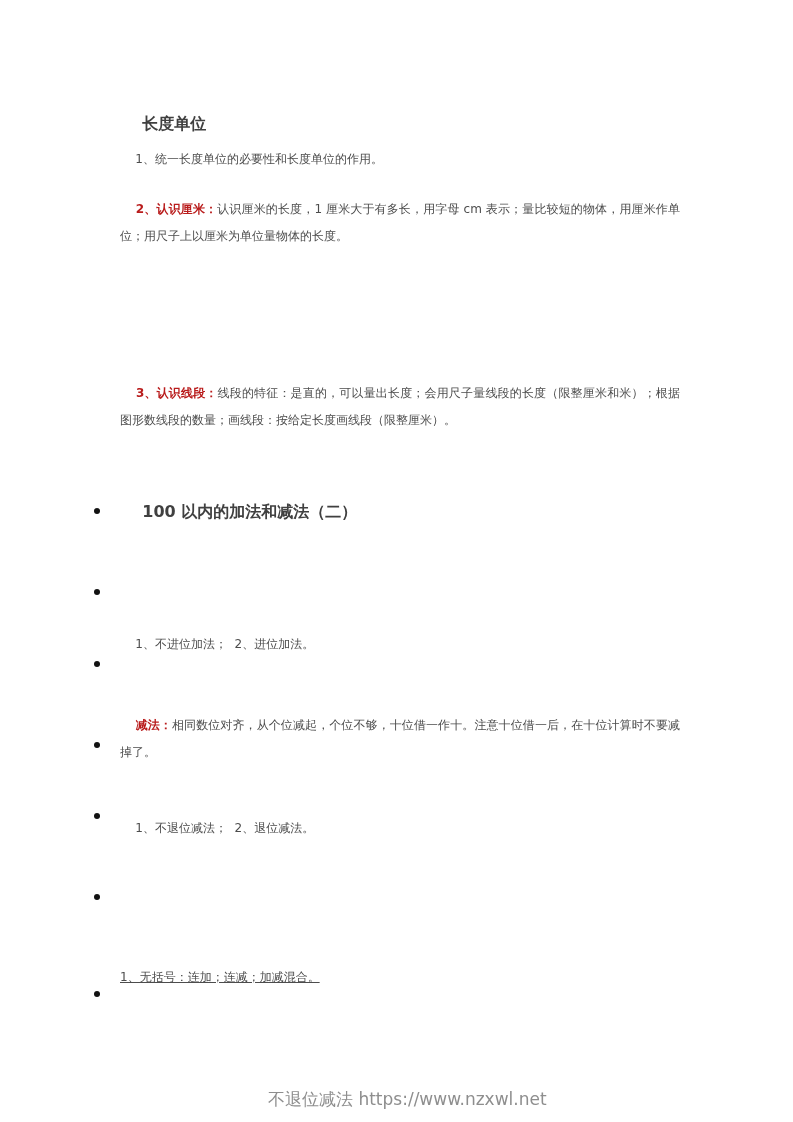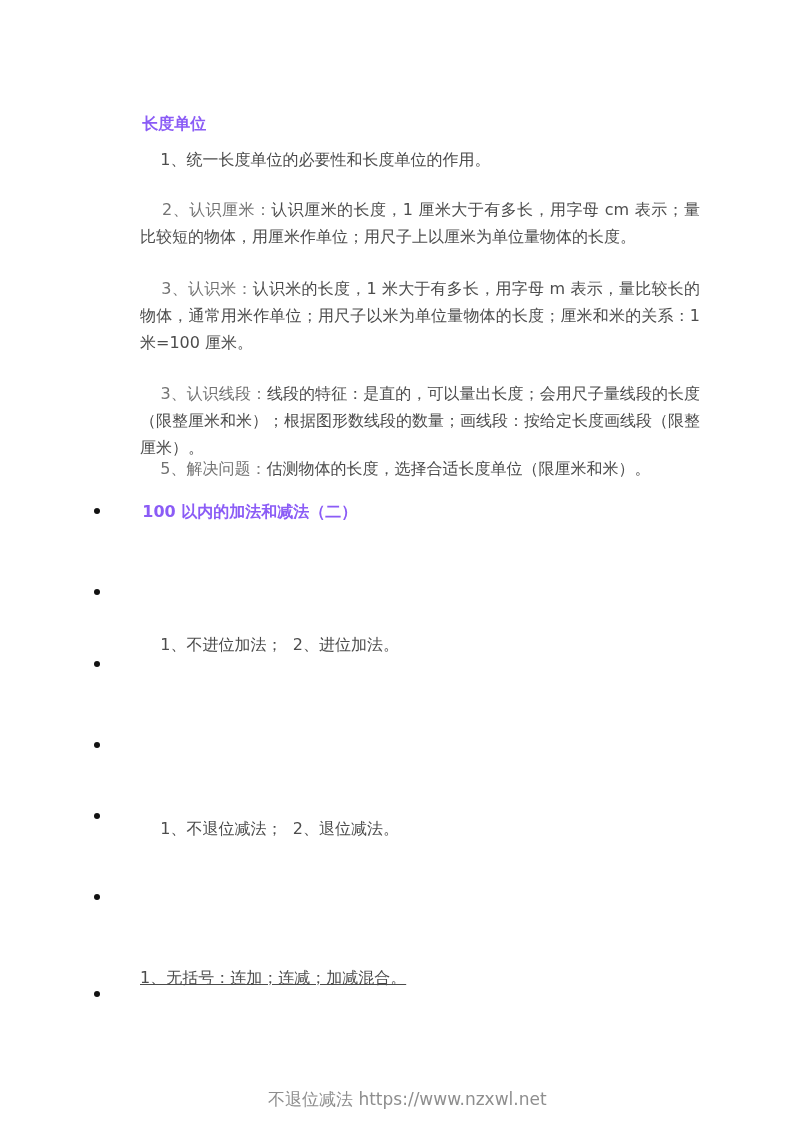--- a/index.html
+++ b/index.html
@@ -12,40 +12,39 @@
     width: 793px;
     height: 1122px;
     background: #ffffff;
     overflow: hidden;
     font-family: "DejaVu Sans", "Liberation Sans", sans-serif;
   }
   .blk {
     position: absolute;
     left: 120px;
     width: 560px;
-    font-size: 16px;
+    font-size: 12px;
     line-height: 27px;
     text-align: justify;
     color: #4c4c4c;
     white-space: pre-wrap;
-    margin-left: 20px;
   }
   .heading {
     position: absolute;
     left: 120px;
     width: 560px;
     font-size: 16px;
     line-height: 21px;
     font-weight: 700;
-    color: #8b5cf6;
+    color: #404040;
     white-space: pre-wrap;
   }
   .lead {
-    font-weight: 400;
-    color: #737373;
+    font-weight: 700;
+    color: #b91c1c;
   }
   .bullet {
     position: absolute;
     left: 94px;
     width: 6px;
     height: 6px;
     background: #121212;
     border-radius: 50%;
   }
   .footer {
@@ -71,47 +70,44 @@
   </div>
 
   <div class="blk" style="top:119px">
     <span>1、统一长度单位的必要性和长度单位的作用。</span>
   </div>
 
   <div class="blk" style="top:169px">
     <span class="lead">2、认识厘米：</span><span>认识厘米的长度，1 厘米大于有多长，用字母 cm 表示；量比较短的物体，用厘米作单位；用尺子上以厘米为单位量物体的长度。</span>
   </div>
 
-  <div class="blk" style="top:248px">
-    <span class="lead">3、认识米：</span><span>认识米的长度，1 米大于有多长，用字母 m 表示，量比较长的物体，通常用米作单位；用尺子以米为单位量物体的长度；厘米和米的关系：1 米=100 厘米。</span>
-  </div>
 
   <div class="blk" style="top:353px">
     <span class="lead">3、认识线段：</span><span>线段的特征：是直的，可以量出长度；会用尺子量线段的长度（限整厘米和米）；根据图形数线段的数量；画线段：按给定长度画线段（限整厘米）。</span>
   </div>
 
-  <div class="blk" style="top:428px">
-    <span class="lead">5、解决问题：</span><span>估测物体的长度，选择合适长度单位（限厘米和米）。</span>
-  </div>
 
   <div class="heading" style="top:480px">
     <span>100 以内的加法和减法（二）</span>
   </div>
 
   <div class="bullet" style="top:508px"></div>
 
 
   <div class="bullet" style="top:589px"></div>
 
   <div class="blk" style="top:604px">
     <span>1、不进位加法；  2、进位加法。</span>
   </div>
 
   <div class="bullet" style="top:661px"></div>
 
+  <div class="blk" style="top:685px">
+    <span class="lead">减法：</span><span>相同数位对齐，从个位减起，个位不够，十位借一作十。注意十位借一后，在十位计算时不要减掉了。</span>
+  </div>
 
   <div class="bullet" style="top:742px"></div>
 
   <div class="blk" style="top:788px">
     <span>1、不退位减法；  2、退位减法。</span>
   </div>
 
   <div class="bullet" style="top:813px"></div>
 
 

